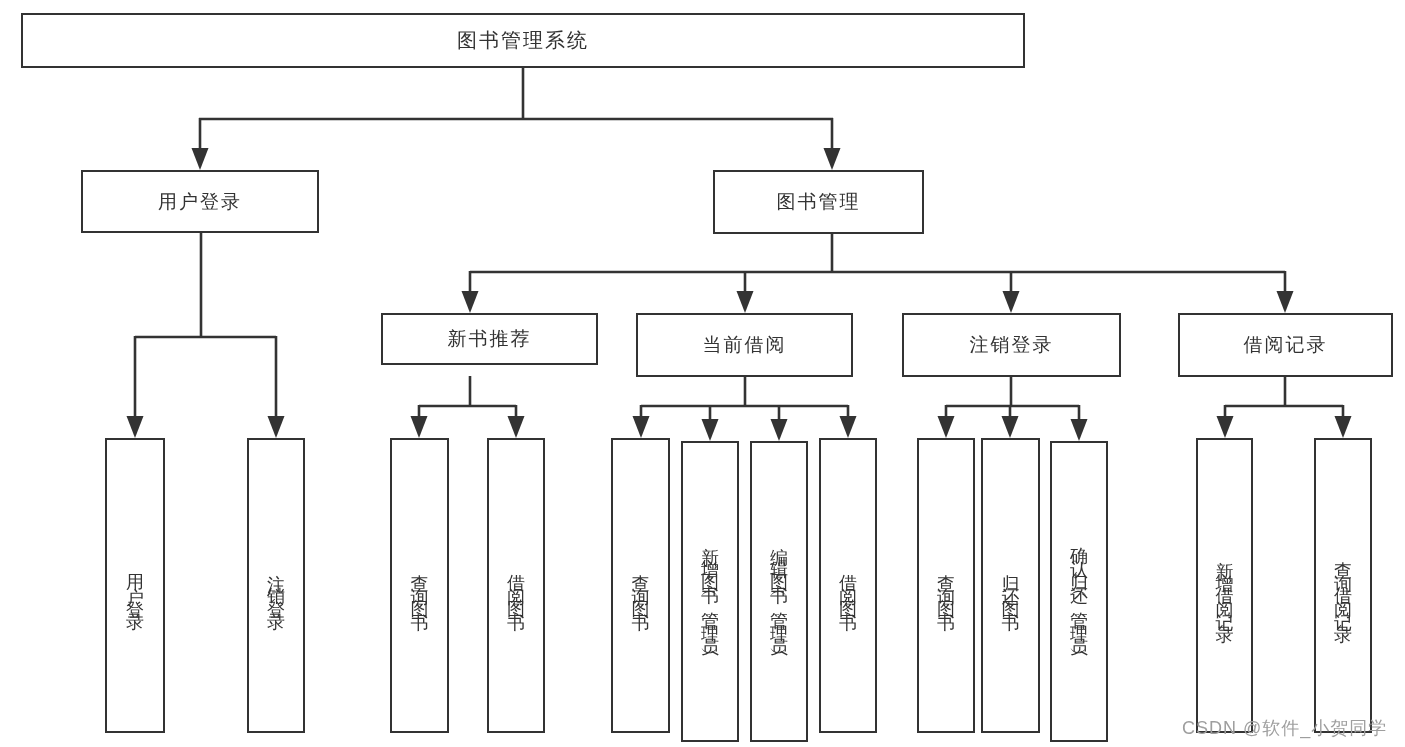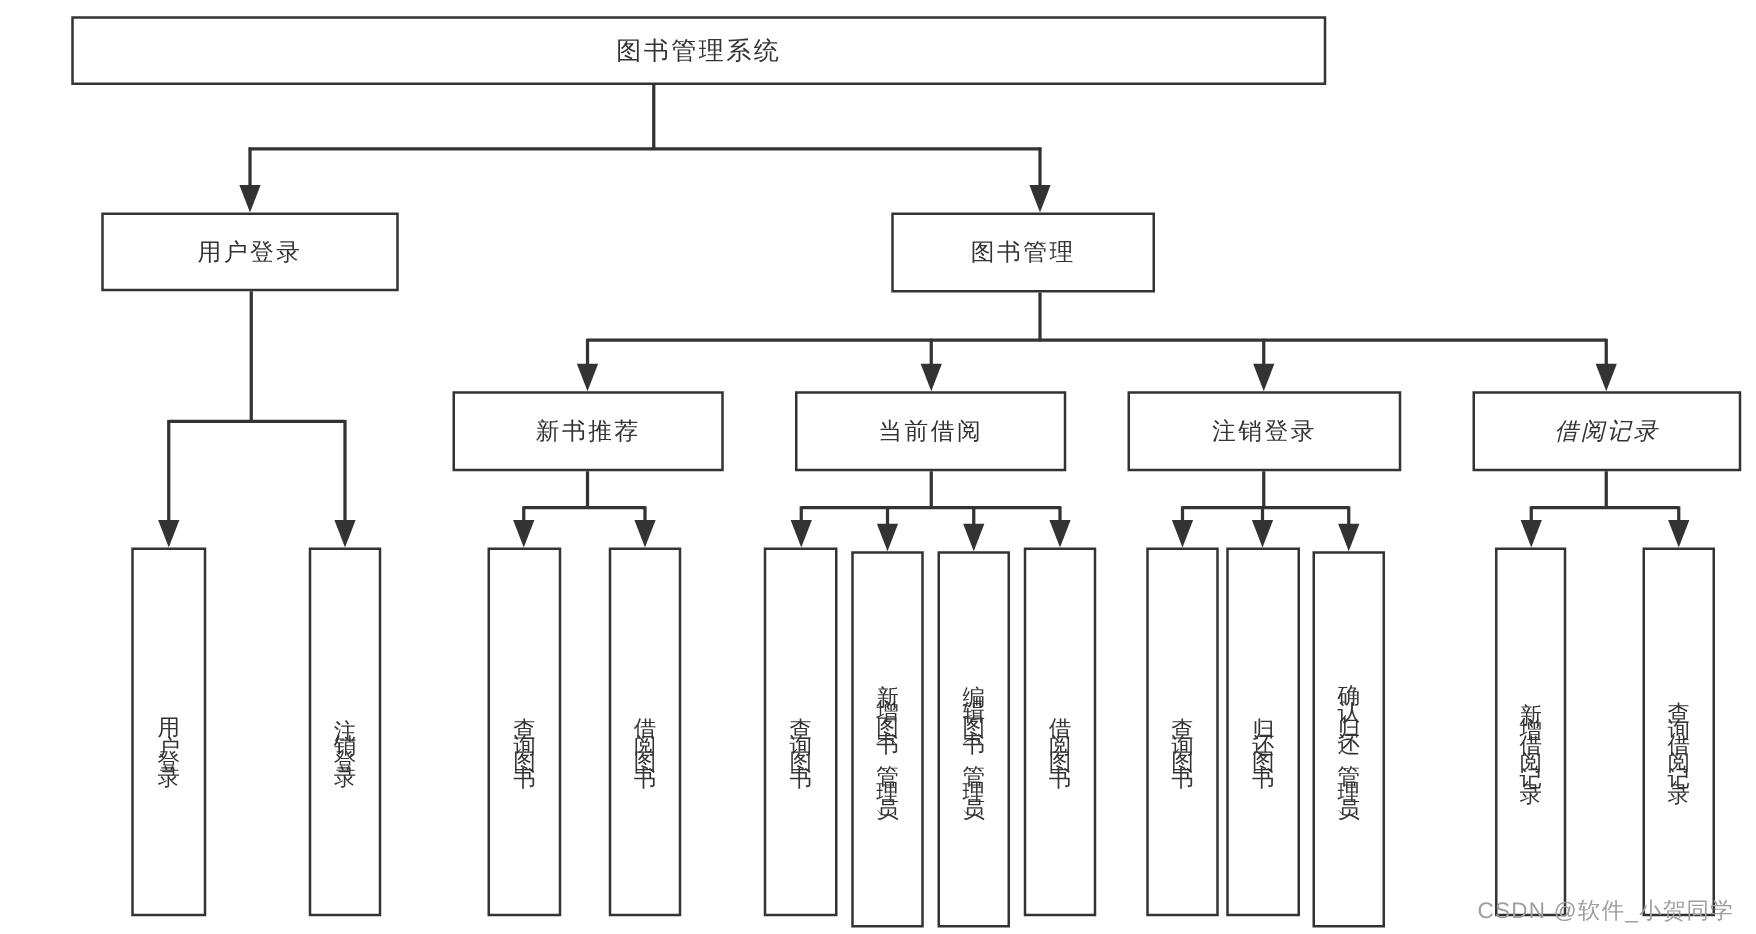--- a/index.html
+++ b/index.html
@@ -38,27 +38,27 @@
   }
   .root-node { font-size: 20px; }
   .v-node {
     writing-mode: vertical-rl;
     text-orientation: mixed;
     font-size: 18px;
     letter-spacing: 13px;
     line-height: 1;
   }
   
-  .root-box      { left: 21px;   top: 13px;  width: 1004px; height: 55px; margin-left: 36px; }
+  .root-box      { left: 21px;   top: 13px;  width: 1004px; height: 55px; }
   .login-box     { left: 81px;   top: 170px; width: 238px;  height: 63px; }
   .mgmt-box      { left: 713px;  top: 170px; width: 211px;  height: 64px; }
-  .recommend-box { left: 362px;  top: 313px; width: 217px;  height: 64px; }
+  .recommend-box { left: 381px;  top: 313px; width: 217px;  height: 52px; }
   .borrow-box    { left: 636px;  top: 313px; width: 217px;  height: 64px; }
   .current-box   { left: 902px;  top: 313px; width: 219px;  height: 64px; }
-  .records-box   { left: 1178px; top: 313px; width: 215px;  height: 64px; font-style: italic; }
+  .records-box   { left: 1178px; top: 313px; width: 215px;  height: 64px; }
 
   .leaf      { top: 438px; height: 295px; }
   .leaf.tall { top: 441px; height: 301px; }
   .v-l1 { left: 105px;  width: 60px; }
   .v-l2 { left: 247px;  width: 58px; }
   .v-r1 { left: 390px;  width: 59px; }
   .v-r2 { left: 487px;  width: 58px; }
   .v-b1 { left: 611px;  width: 59px; }
   .v-b2 { left: 681px;  width: 58px; }
   .v-b3 { left: 750px;  width: 58px; }

